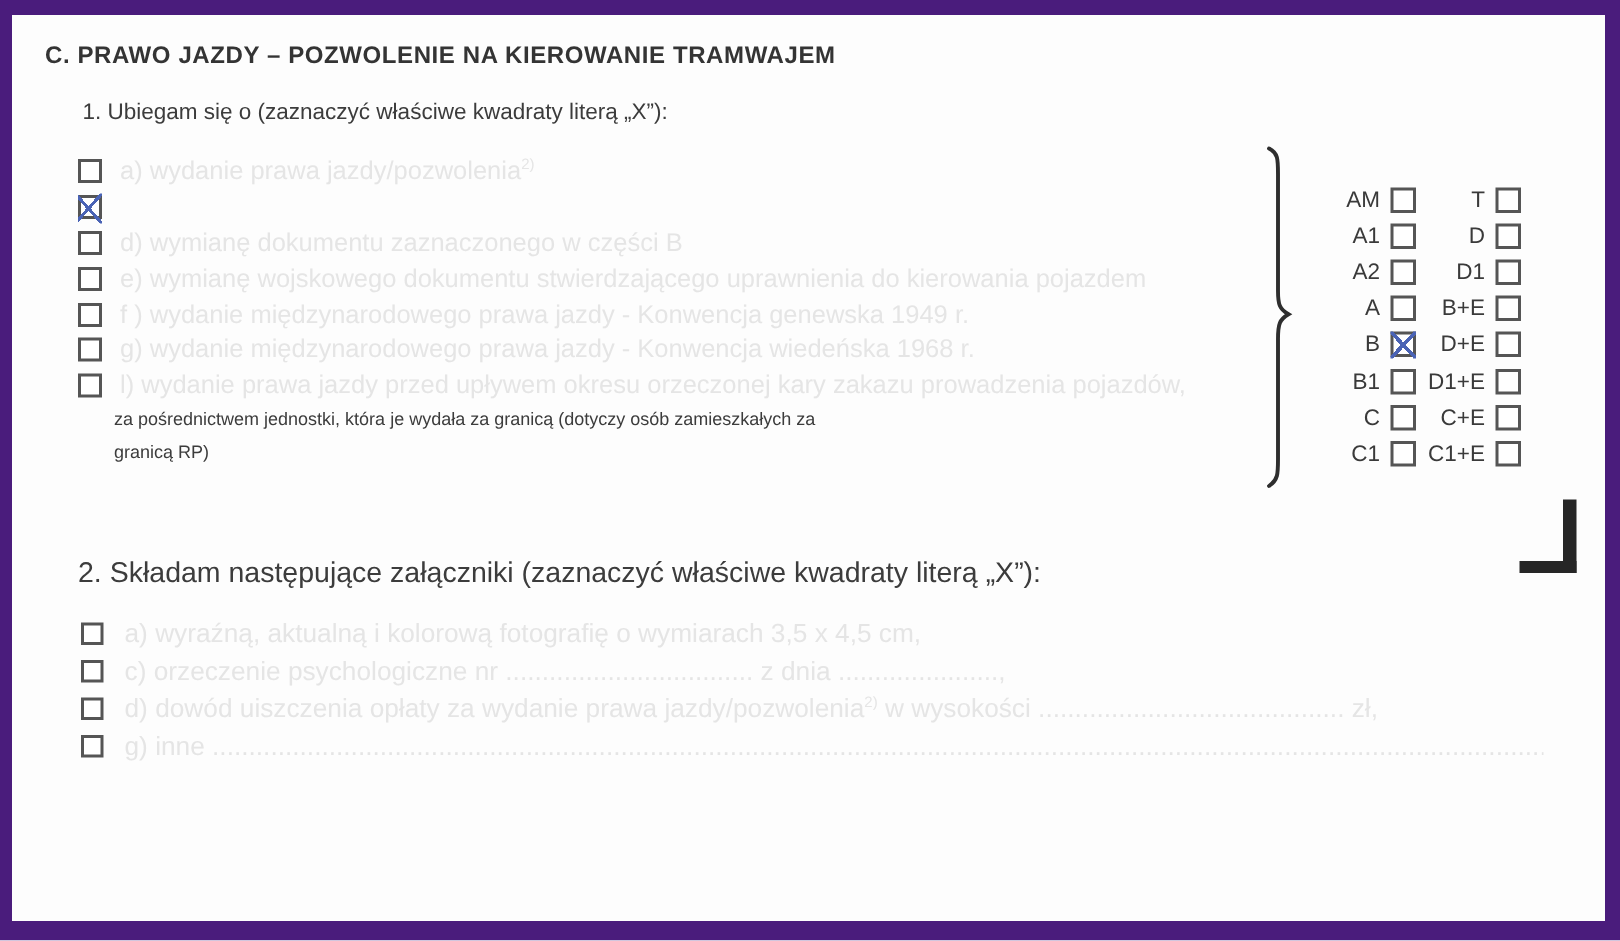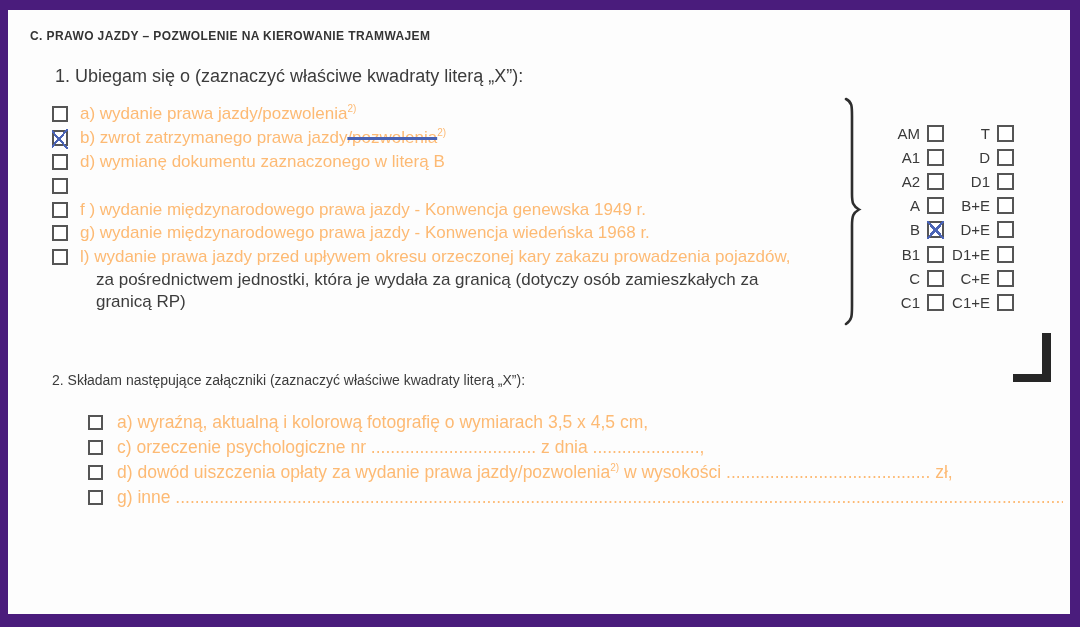--- a/index.html
+++ b/index.html
@@ -1,46 +1,46 @@
 <!DOCTYPE html>
 <html lang="pl"><head>
 <meta charset="utf-8">
 <style>
   html,body{margin:0;padding:0;background:#fff;}
   .page{position:relative;width:1080px;height:627px;background:#4a1c7c;
         font-family:"Liberation Sans",sans-serif;overflow:hidden;}
   .paper{position:absolute;left:8px;top:10px;right:10px;bottom:13px;background:#fdfdfd;}
 
-  .title{position:absolute;left:30px;top:29px;font-size:12px;font-weight:bold;
+  .title{position:absolute;left:30px;top:29px;font-size:16px;font-weight:bold;
          color:#343434;letter-spacing:.4px;white-space:nowrap;}
-  .h-num{position:absolute;font-size:18px;color:#3c3c3c;white-space:nowrap;}
+  .h-num{position:absolute;font-size:15px;color:#3c3c3c;white-space:nowrap;}
   #h1{left:55px;top:66px;}
-  #h2{left:52px;top:372px;font-size:14px;}
+  #h2{left:52px;top:372px;font-size:19px;}
 
   .list{position:absolute;}
   #s1-list{left:52px;top:102px;width:800px;}
-  #s2-list{left:88px;top:410px;width:975px;}
+  #s2-list{left:54px;top:410px;width:975px;}
 
-  .row{display:flex;align-items:center;height:23.9px;color:#fdba74;
+  .row{display:flex;align-items:center;height:23.9px;color:#e5e5e5;
        font-size:17px;white-space:nowrap;overflow:hidden;}
   #s2-list .row{height:24.9px;font-size:17.5px;}
 
   .cb{box-sizing:border-box;width:16px;height:16px;border:2px solid #555;
       background:#fff;flex:0 0 auto;margin-right:12px;position:relative;}
   #s2-list .cb{width:15px;height:15px;margin-right:14px;}
   .cb.checked::before{content:"";position:absolute;left:-4px;right:-2px;top:-3px;bottom:-5px;
       background:
         linear-gradient(to top right, transparent 46%, #4a63b5 46%, #4a63b5 54%, transparent 54%),
         linear-gradient(to bottom right, transparent 46%, #4a63b5 46%, #4a63b5 54%, transparent 54%);}
 
   .lbl{white-space:pre;}
   sup{font-size:10px;line-height:0;}
   .struck{text-decoration:line-through;text-decoration-color:#4a63b5;
           text-decoration-thickness:2.5px;}
-  .cont{margin-left:44px;line-height:21.5px;font-size:17px;color:#3c3c3c;white-space:nowrap;}
+  .cont{margin-left:24px;line-height:21.5px;font-size:12px;color:#3c3c3c;white-space:nowrap;}
 
   
   #cats{position:absolute;left:884px;top:121px;}
   .catrow{display:flex;align-items:center;height:24.2px;font-size:15px;color:#3a3a3a;justify-content:center;}
   .catlab{text-align:right;white-space:nowrap;}
   .catlab.l1{width:36px;margin-right:7px;}
   .catlab.l2{width:46px;margin-right:7px;}
   .catbox{box-sizing:border-box;width:17px;height:17px;border:2px solid #555;
           background:#fff;position:relative;}
   .catbox.checked::before{content:"";position:absolute;left:-2px;right:-2px;top:-2px;bottom:-3px;
@@ -61,28 +61,28 @@
   <div class="title">C. PRAWO JAZDY – POZWOLENIE NA KIEROWANIE TRAMWAJEM</div>
 
   <div class="h-num" id="h1">1. Ubiegam się o (zaznaczyć właściwe kwadraty literą „X”):</div>
   <div class="list" id="s1-list">
       <div class="row">
         <span class="cb"></span>
         <span class="lbl">a) wydanie prawa jazdy/pozwolenia<sup>2)</sup></span>
       </div>
       <div class="row">
         <span class="cb checked"></span>
-        <span class="lbl">b) zwrot zatrzymanego prawa jazdy<span class="struck">/pozwolenia</span><sup>2)</sup></span>
       </div>
       <div class="row">
         <span class="cb"></span>
-        <span class="lbl">d) wymianę dokumentu zaznaczonego w literą B</span>
+        <span class="lbl">d) wymianę dokumentu zaznaczonego w części B</span>
       </div>
       <div class="row">
         <span class="cb"></span>
+        <span class="lbl">e) wymianę wojskowego dokumentu stwierdzającego uprawnienia do kierowania pojazdem</span>
       </div>
       <div class="row">
         <span class="cb"></span>
         <span class="lbl">f ) wydanie międzynarodowego prawa jazdy - Konwencja genewska 1949 r.</span>
       </div>
       <div class="row">
         <span class="cb"></span>
         <span class="lbl">g) wydanie międzynarodowego prawa jazdy - Konwencja wiedeńska 1968 r.</span>
       </div>
       <div class="row">

